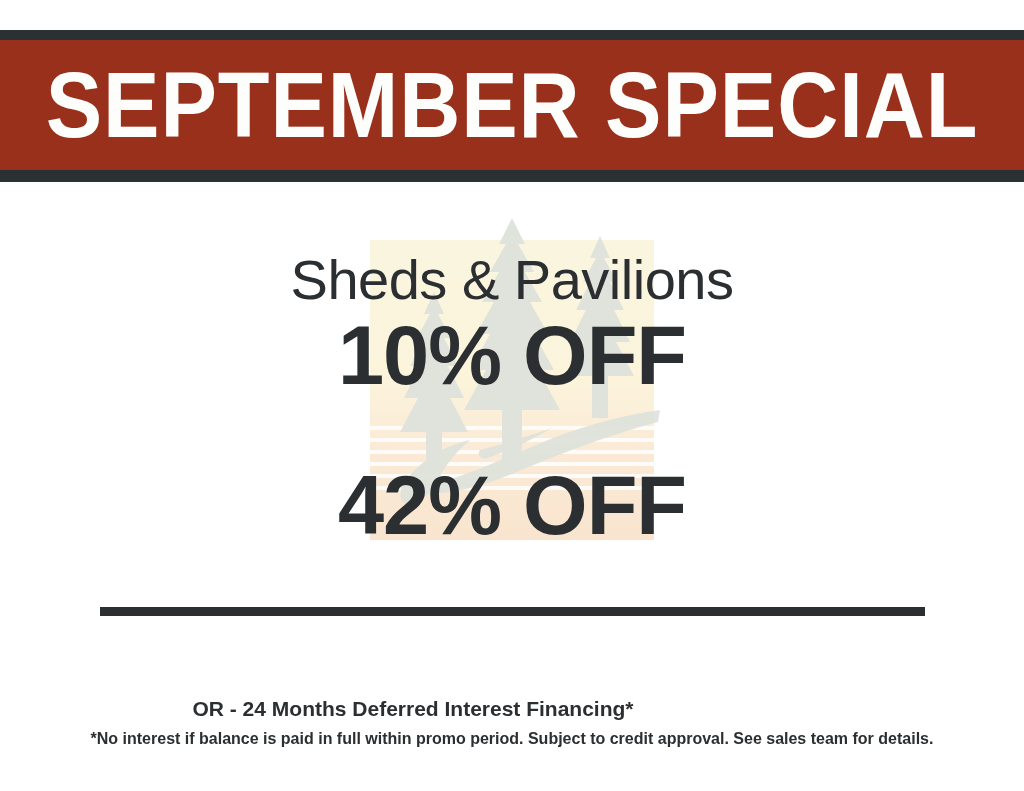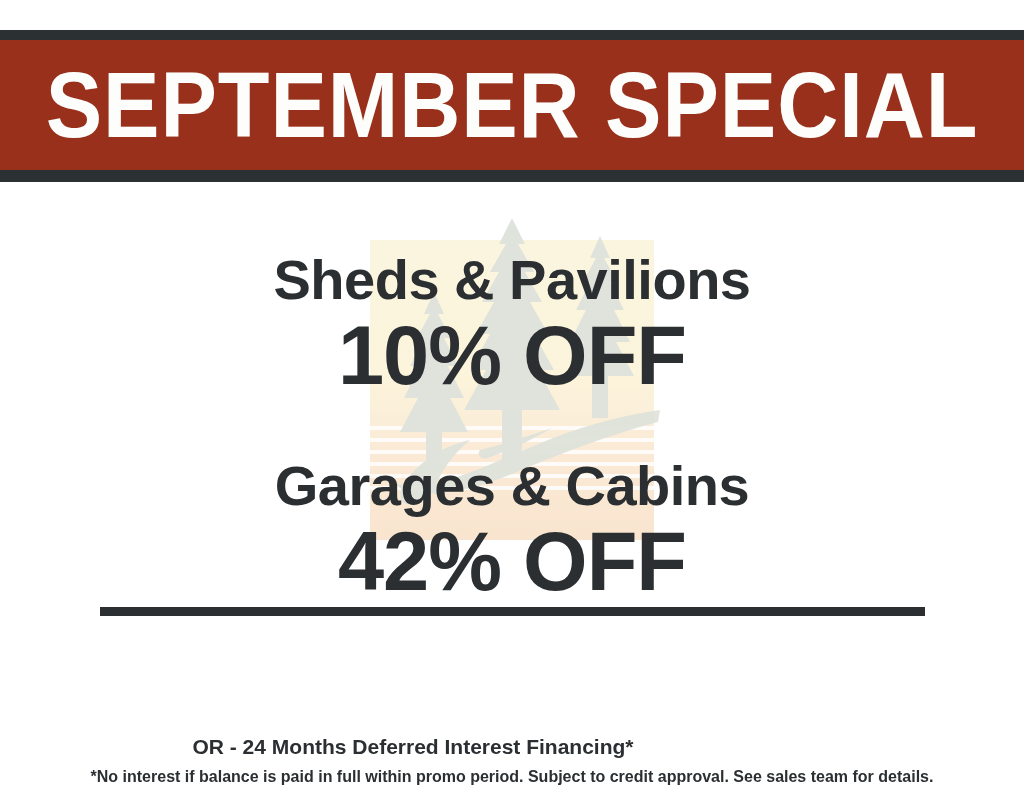--- a/index.html
+++ b/index.html
@@ -78,21 +78,21 @@
     width: 1024px;
     text-align: center;
     color: #2b2f31;
   }
 
   .offer-a { top: 70px; }
   .offer-b { top: 276px; }
 
   .offer-name {
     font-size: 56px;
-    font-weight: 700;
+    font-weight: 400;
     letter-spacing: -0.5px;
     line-height: 1.0;
     color: #2b2f31;
     white-space: nowrap;
   }
 
   .offer-amount {
     font-size: 83px;
     font-weight: 700;
     letter-spacing: -1px;
@@ -115,26 +115,25 @@
   .finance-line {
     position: absolute;
     top: 697px;
     left: 0;
     width: 826px;
     text-align: center;
     font-size: 21px;
     font-weight: 700;
     color: #2b2f31;
     white-space: nowrap;
-    margin-top: 38px;
   }
 
   .disclaimer-line {
     position: absolute;
-    top: 768px;
+    top: 730px;
     left: 0;
     width: 1024px;
     text-align: center;
     font-size: 16px;
     font-weight: 700;
     color: #2b2f31;
     white-space: nowrap;
   }
 </style>
 </head>
@@ -214,21 +213,20 @@
   <div class="offers">
 
     <div class="offer-block offer-a">
       <div class="offer-name">Sheds &amp; Pavilions</div>
       <div class="offer-amount">10% OFF</div>
     </div>
 
     <div class="rule rule-1"></div>
 
     <div class="offer-block offer-b">
-      <div class="offer-name">Garages &amp; Cabins</div>
       <div class="offer-amount">42% OFF</div>
     </div>
 
   </div>
 
   <div class="finance-line">OR  -  24 Months Deferred Interest Financing*</div>
 
   <div class="disclaimer-line">*No interest if balance is paid in full within promo period. Subject to credit approval. See sales team for details.</div>
 
 </div>

